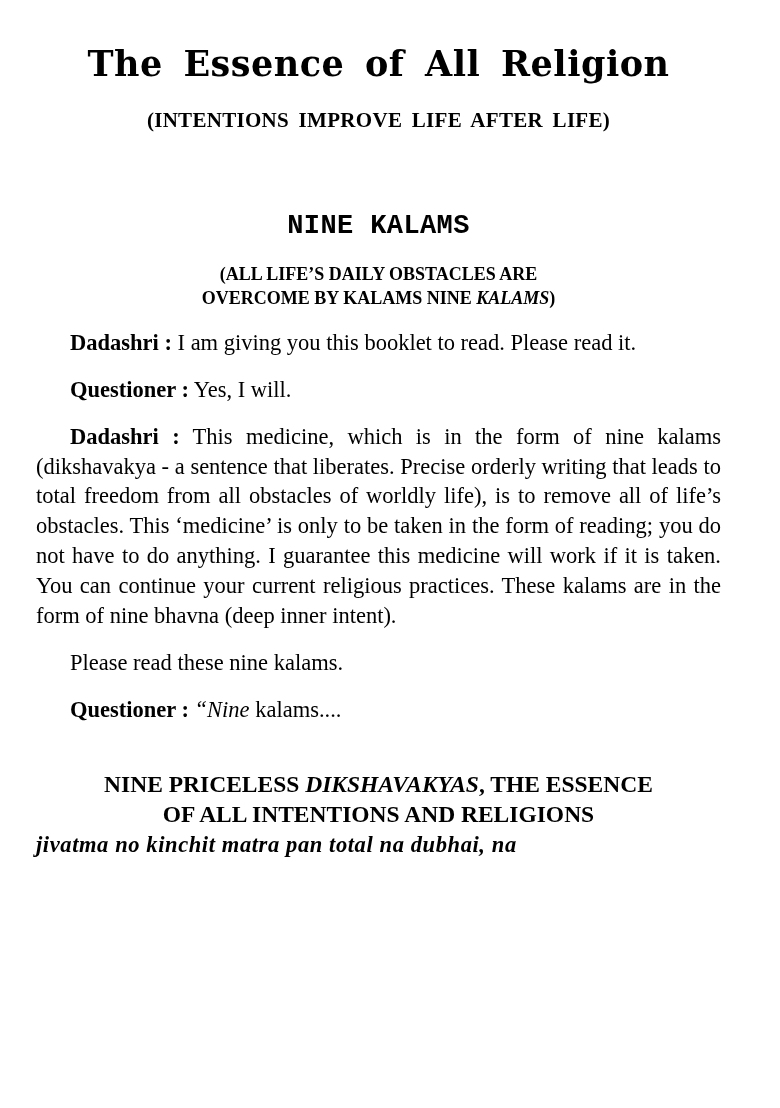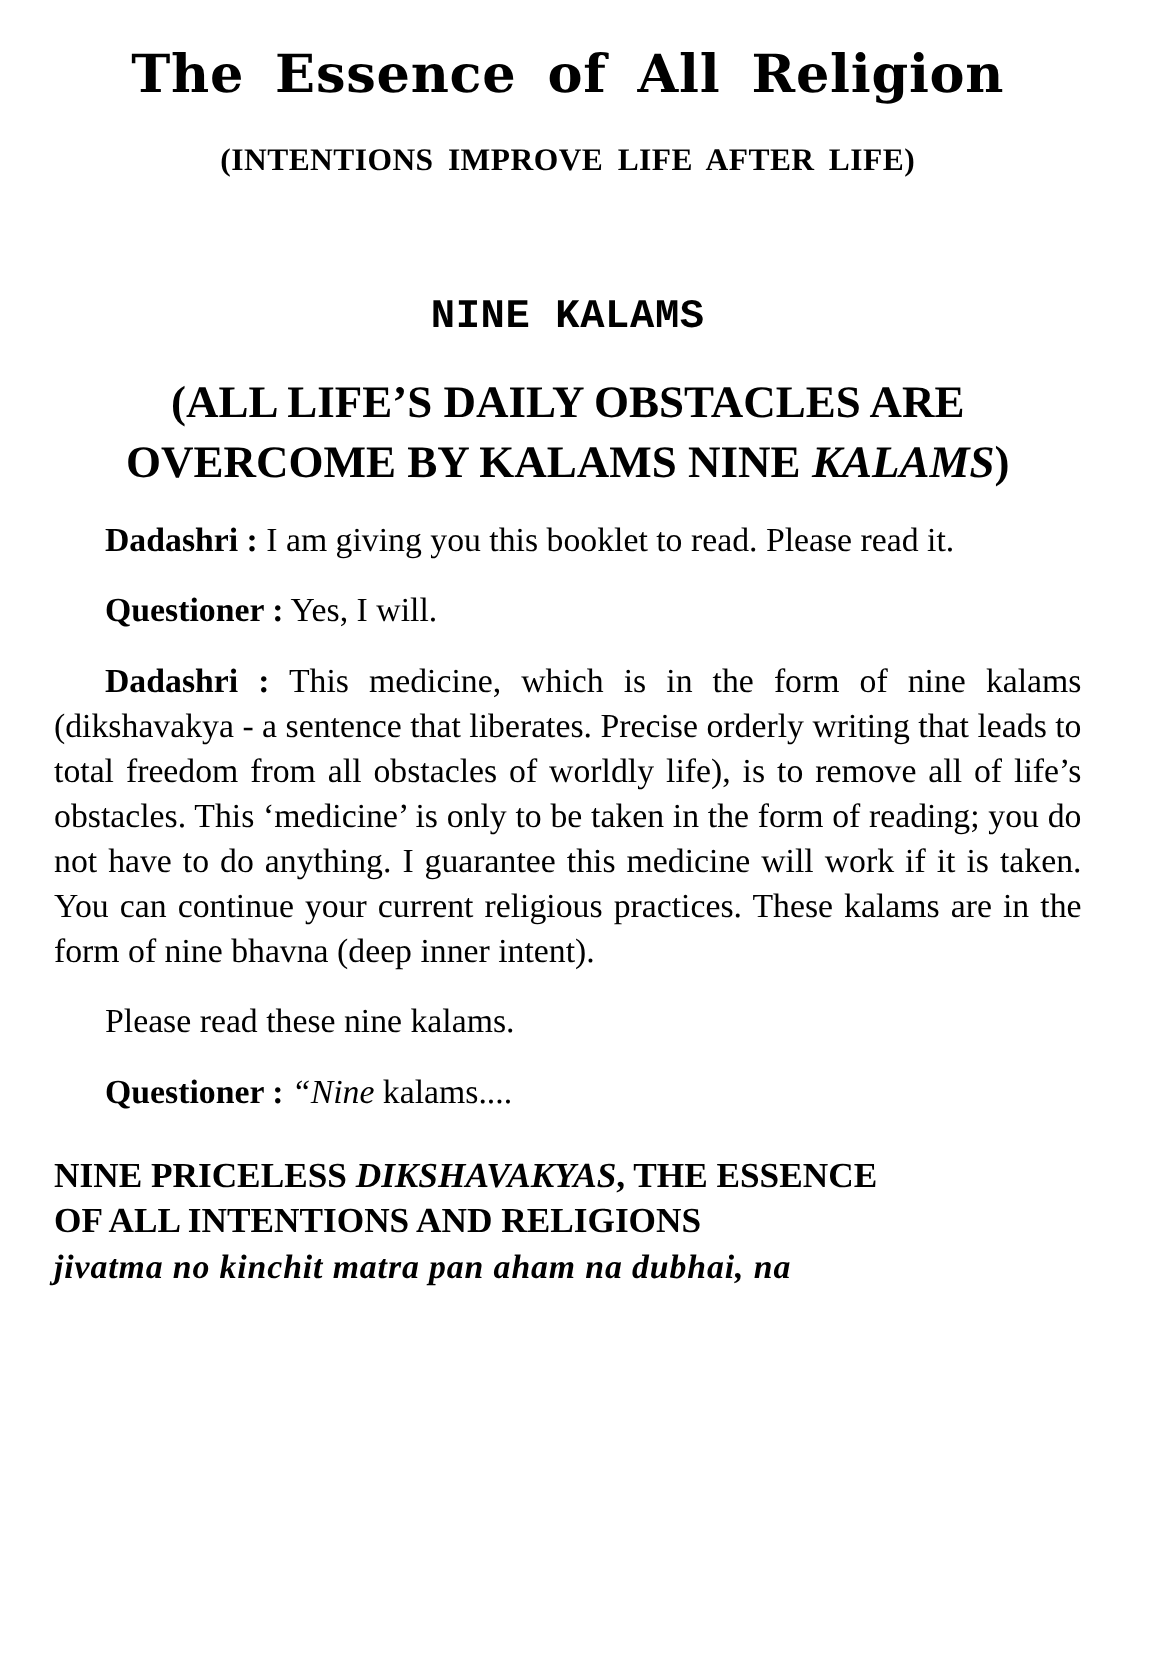--- a/index.html
+++ b/index.html
@@ -12,21 +12,21 @@
     height: 1108px;
     font-family: "Liberation Serif", serif;
     color: #000000;
     overflow: hidden;
   }
   .page {
     position: relative;
     width: 757px;
     height: 1108px;
     box-sizing: border-box;
-    padding: 22px 36px 0 36px;
+    padding: 36px 36px 0 36px;
   }
   .main-title {
     text-align: center;
     font-family: "DejaVu Serif", serif;
     font-weight: bold;
     font-size: 35px;
     letter-spacing: 0.5px;
     word-spacing: 8px;
     margin: 8px 0 0 0;
     line-height: 1.15;
@@ -45,21 +45,21 @@
     font-family: Liberation Mono, monospace;
     font-weight: bold;
     font-size: 27px;
     letter-spacing: 0.4px;
     margin: 78px 0 0 0;
   }
   .section-sub {
     text-align: center;
     font-family: "Liberation Serif", serif;
     font-weight: bold;
-    font-size: 30px;
+    font-size: 18px;
     line-height: 1.32;
     margin: 22px 0 0 0;
     padding: 0 28px;
   }
   .section-sub em {
     font-style: italic;
   }
   .para {
     font-size: 22.5px;
     line-height: 1.33;
@@ -70,26 +70,26 @@
   .para.first-indent {
     text-indent: 34px;
   }
   .speaker {
     font-weight: bold;
   }
   .ital {
     font-style: italic;
   }
   .heading-2 {
-    text-align: left;
+    text-align: center;
     font-family: "Liberation Serif", serif;
     font-weight: bold;
     font-size: 23.5px;
     line-height: 1.3;
-    margin: 26px 0 0 0;
+    margin: 44px 0 0 0;
   }
   .kalam {
     font-size: 22.5px;
     line-height: 1.35;
     margin: 18px 0 0 0;
     font-style: italic;
     font-weight: bold;
     text-align: justify;
     text-justify: inter-word;
     letter-spacing: 0.6px;
@@ -139,16 +139,16 @@
     <span class="speaker">Questioner :</span>
     <span class="ital">“Nine</span><span> kalams....</span>
   </p>
 
   <div class="heading-2">
     <span class="nowrap-line"><span>NINE PRICELESS </span><em>DIKSHAVAKYAS</em><span>, THE ESSENCE</span></span>
     <span class="nowrap-line">OF ALL INTENTIONS AND RELIGIONS</span>
   </div>
 
   <p class="kalam" style="margin-top:0">
-    <span>jivatma no kinchit matra pan aham na dubhai, na</span>
+    <span>jivatma no kinchit matra pan total na dubhai, na</span>
   </p>
 
 </div>
 
 </body></html>

